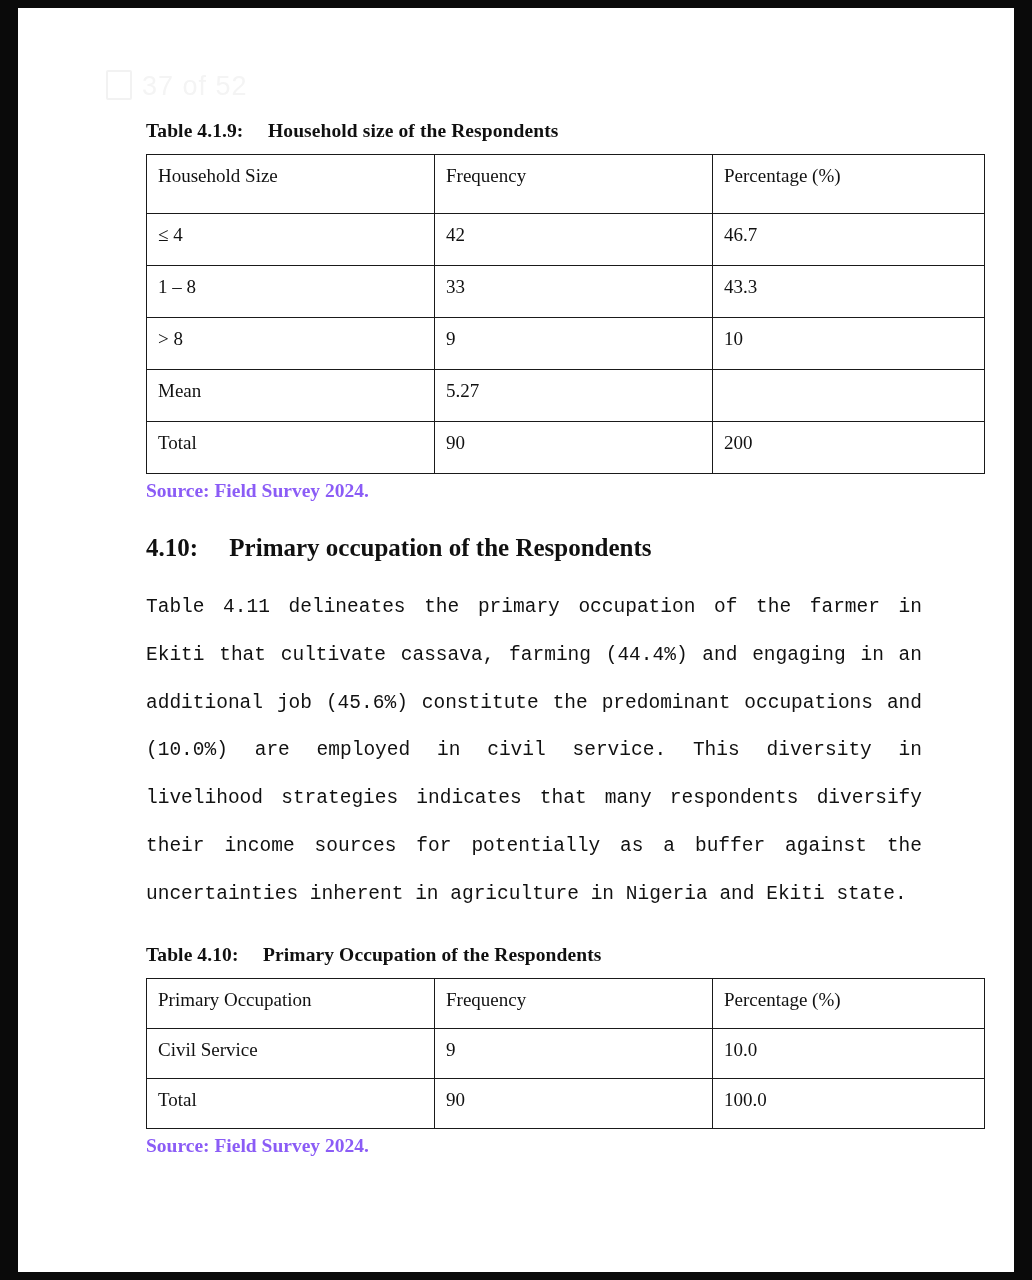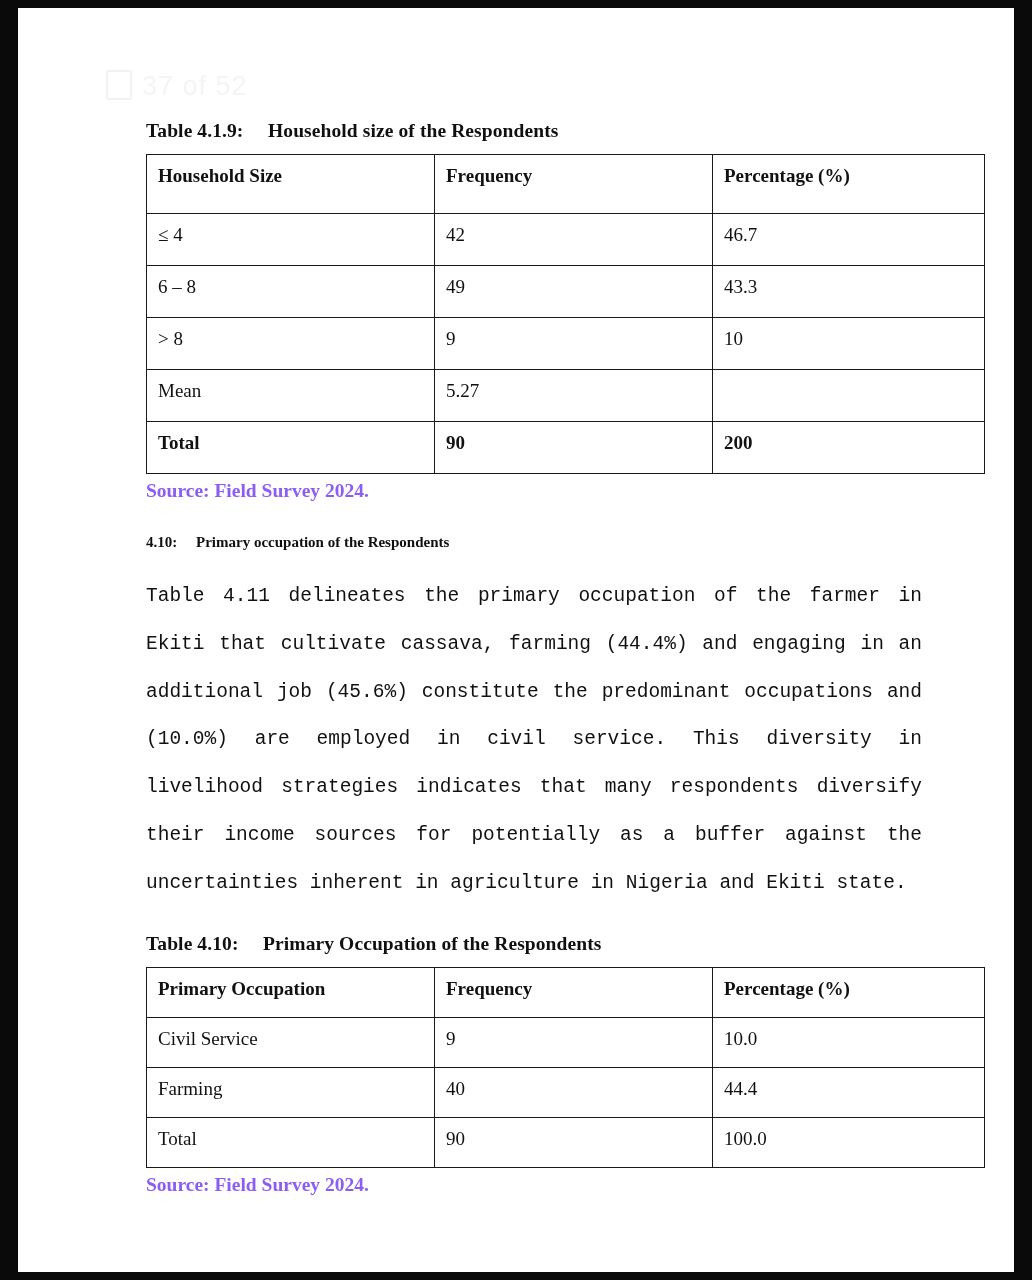--- a/index.html
+++ b/index.html
@@ -76,33 +76,33 @@
     font-size: 19px;
     color: #111111;
     vertical-align: top;
     line-height: 1.25;
   }
   table.doc-table td.c1 { width: 266px; }
   table.doc-table td.c2 { width: 256px; }
   table.doc-table td.c3 { width: 250px; }
   table.doc-table tr.header td,
   table.doc-table td.bold {
-    font-weight: bold;
+    font-weight: normal;
   }
   table.t1 td { height: 33px; }
   table.t1 tr.header td { height: 40px; }
   table.t2 td { height: 31px; margin-left: 20px; }
   .source {
     font-size: 19.5px;
     font-weight: bold;
     color: #8b5cf6;
     margin: 6px 0 0 0;
   }
   .sec-head {
-    font-size: 15px;
+    font-size: 25px;
     font-weight: bold;
     color: #101010;
     margin: 32px 0 0 0;
     white-space: pre;
   }
   .para {
     font-size: 19.5px;
     color: #111111;
     text-align: justify;
     line-height: 2.45;
@@ -131,22 +131,22 @@
             <td class="c1">Household Size</td>
             <td class="c2">Frequency</td>
             <td class="c3">Percentage (%)</td>
           </tr>
           <tr>
             <td class="c1">≤ 4</td>
             <td class="c2">42</td>
             <td class="c3">46.7</td>
           </tr>
           <tr>
-            <td class="c1">6 – 8</td>
-            <td class="c2">49</td>
+            <td class="c1">1 – 8</td>
+            <td class="c2">33</td>
             <td class="c3">43.3</td>
           </tr>
           <tr>
             <td class="c1">&gt;  8</td>
             <td class="c2">9</td>
             <td class="c3">10</td>
           </tr>
           <tr>
             <td class="c1">Mean</td>
             <td class="c2">5.27</td>
@@ -176,25 +176,20 @@
             <td class="c1">Primary Occupation</td>
             <td class="c2">Frequency</td>
             <td class="c3">Percentage (%)</td>
           </tr>
           <tr>
             <td class="c1">Civil Service</td>
             <td class="c2">9</td>
             <td class="c3">10.0</td>
           </tr>
           <tr>
-            <td class="c1">Farming</td>
-            <td class="c2">40</td>
-            <td class="c3">44.4</td>
-          </tr>
-          <tr>
             <td class="c1">Total</td>
             <td class="c2">90</td>
             <td class="c3">100.0</td>
           </tr>
         </tbody>
       </table>
 
       <p class="source">Source: Field Survey 2024.</p>
 
     </div>

